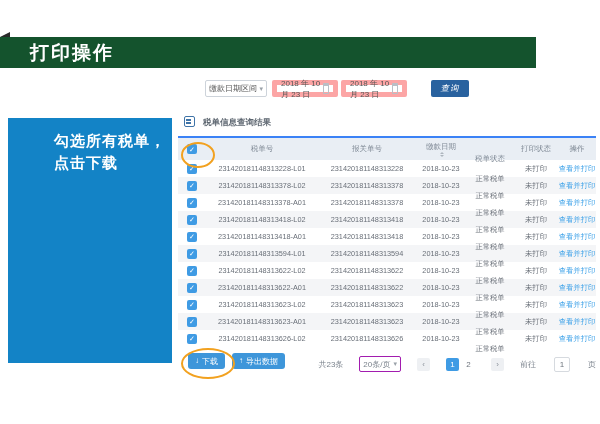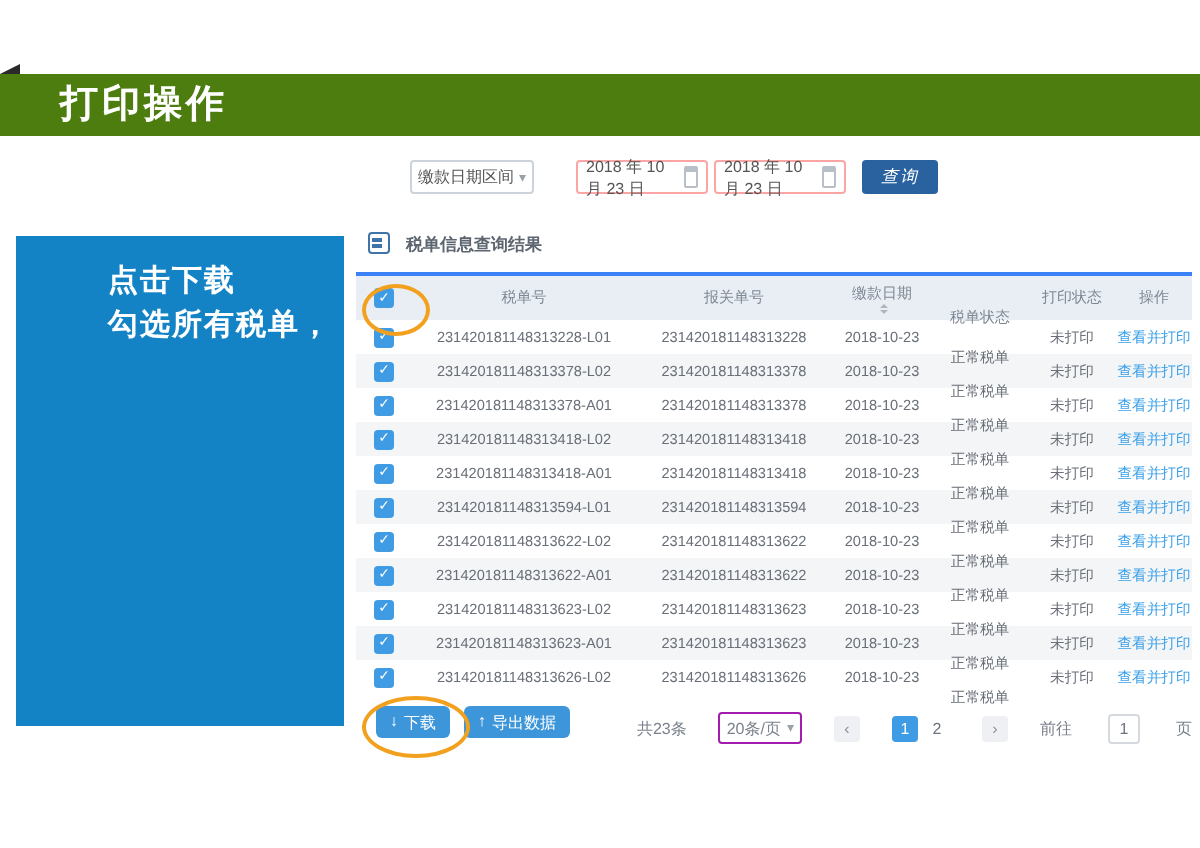--- a/index.html
+++ b/index.html
@@ -1,34 +1,34 @@
 <!DOCTYPE html>
 <html><head>
 <meta charset="utf-8">
 <style>
   html,body{margin:0;padding:0;background:#fff;}
   .stage{position:relative;width:600px;height:424px;background:#ffffff;overflow:hidden;
          font-family:"Liberation Sans","DejaVu Sans",sans-serif;}
 
   
-  .title-bar{position:absolute;left:0;top:37px;width:600px;height:31px;background:#4d7c0f;}
+  .title-bar{position:absolute;left:0;top:37px;width:536px;height:31px;background:#14532d;}
   .title-bar:before{content:"";position:absolute;left:0;top:-5px;width:0;height:0;
     border-left:10px solid transparent;border-bottom:5px solid #2a2a2a;}
   .title-bar .txt{position:absolute;left:30px;top:0;line-height:31px;color:#ffffff;
     font-size:19px;font-weight:bold;letter-spacing:2px;}
 
   
   .filter{position:absolute;left:0;top:80px;width:600px;height:20px;}
   .select{position:absolute;left:205px;top:0;width:62px;height:17px;border:1px solid #cdd3da;
     background:#fff;display:flex;align-items:center;justify-content:space-between;
     padding:0 3px;font-size:8px;color:#555;box-sizing:border-box;border-radius:2px;}
   .select .caret{color:#9aa1a9;font-size:7px;}
-  .date-input{position:absolute;top:0;height:17px;border:1px solid #fca5a5;background:#fff;
+  .date-input{position:absolute;top:0;height:17px;border:5px solid #fca5a5;background:#fff;
     display:flex;align-items:center;justify-content:space-between;padding:0 4px;
-    font-size:8px;color:#555;box-sizing:border-box;border-radius:2px;margin-left:16px;}
+    font-size:8px;color:#555;box-sizing:border-box;border-radius:2px;}
   .date-from{left:272px;width:66px;}
   .date-to{left:341px;width:66px;}
   .cal-icon{width:7px;height:7px;border:1px solid #b9bfc6;border-top:3px solid #b9bfc6;
     display:inline-block;border-radius:1px;}
   .query-btn{position:absolute;left:431px;top:0;width:38px;height:17px;background:#29629f;
     color:#fff;font-size:8.5px;border:none;border-radius:2px;display:flex;align-items:center;
     justify-content:center;letter-spacing:1px;cursor:pointer;font-style:italic;}
 
   
   .blue-panel{position:absolute;left:8px;top:118px;width:164px;height:245px;background:#1383c6;}
@@ -114,22 +114,22 @@
     </div>
     <div class="date-input date-to">
       <span>2018 年 10 月 23 日</span>
       <span class="cal-icon"></span>
     </div>
     <button class="query-btn">查询</button>
   </div>
 
   <div class="blue-panel">
     <div class="note">
+      <div>勾选所有税单，</div>
       <div>点击下载</div>
-      <div>勾选所有税单，</div>
     </div>
   </div>
 
   <div class="content">
     <div class="section-head">
       <span class="doc-icon"></span>
       <span class="section-title">税单信息查询结果</span>
     </div>
 
     <div class="table">

